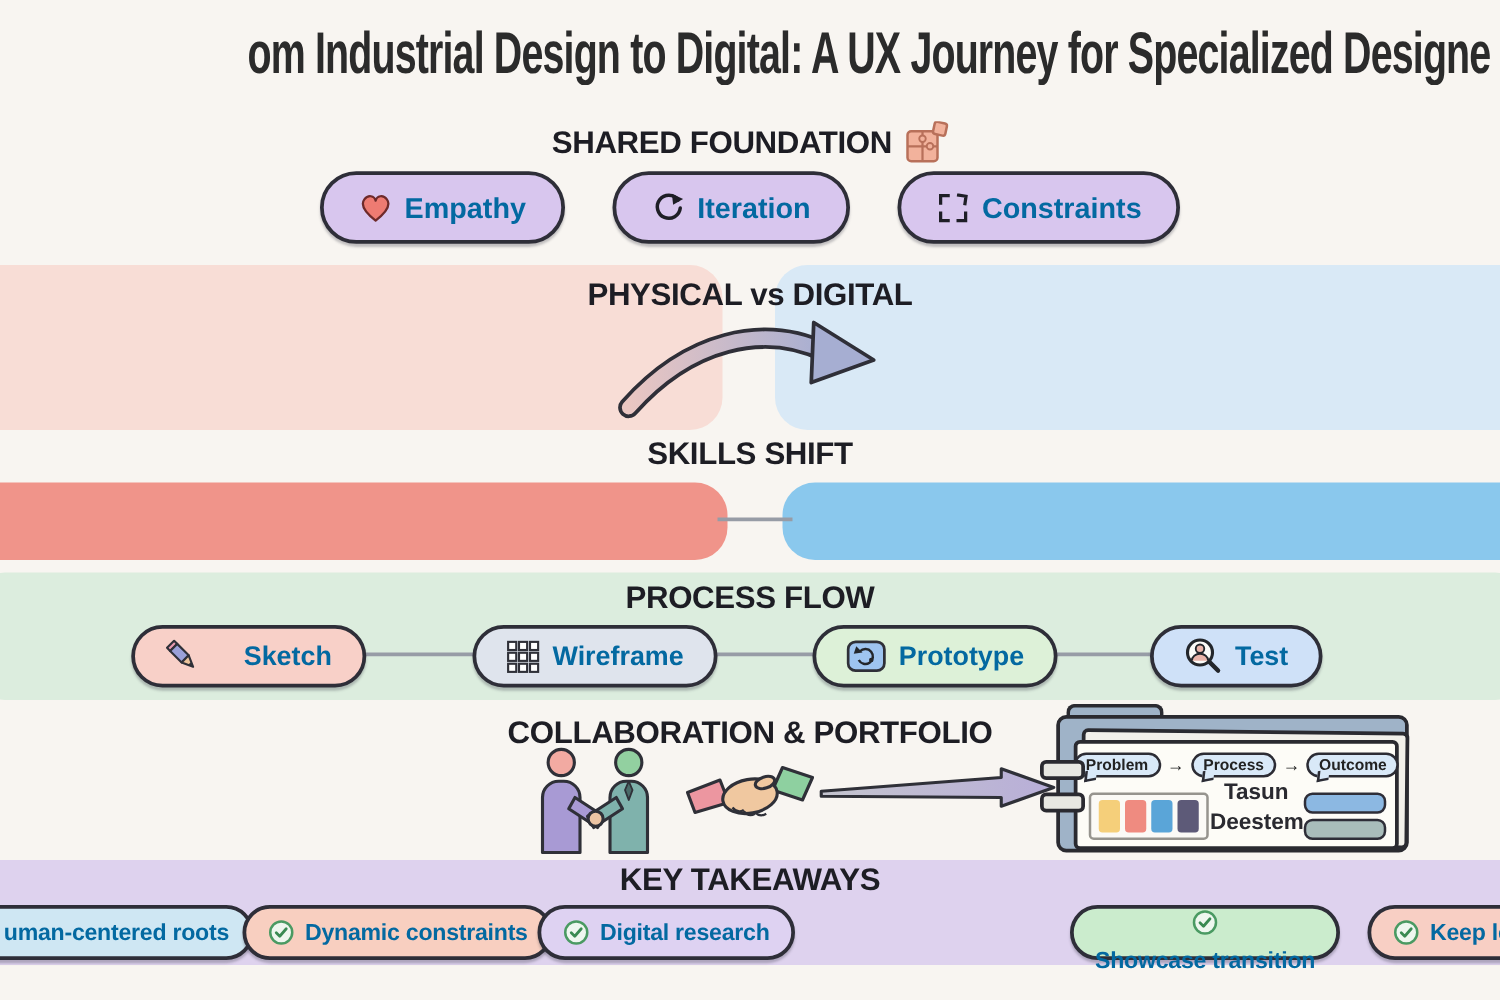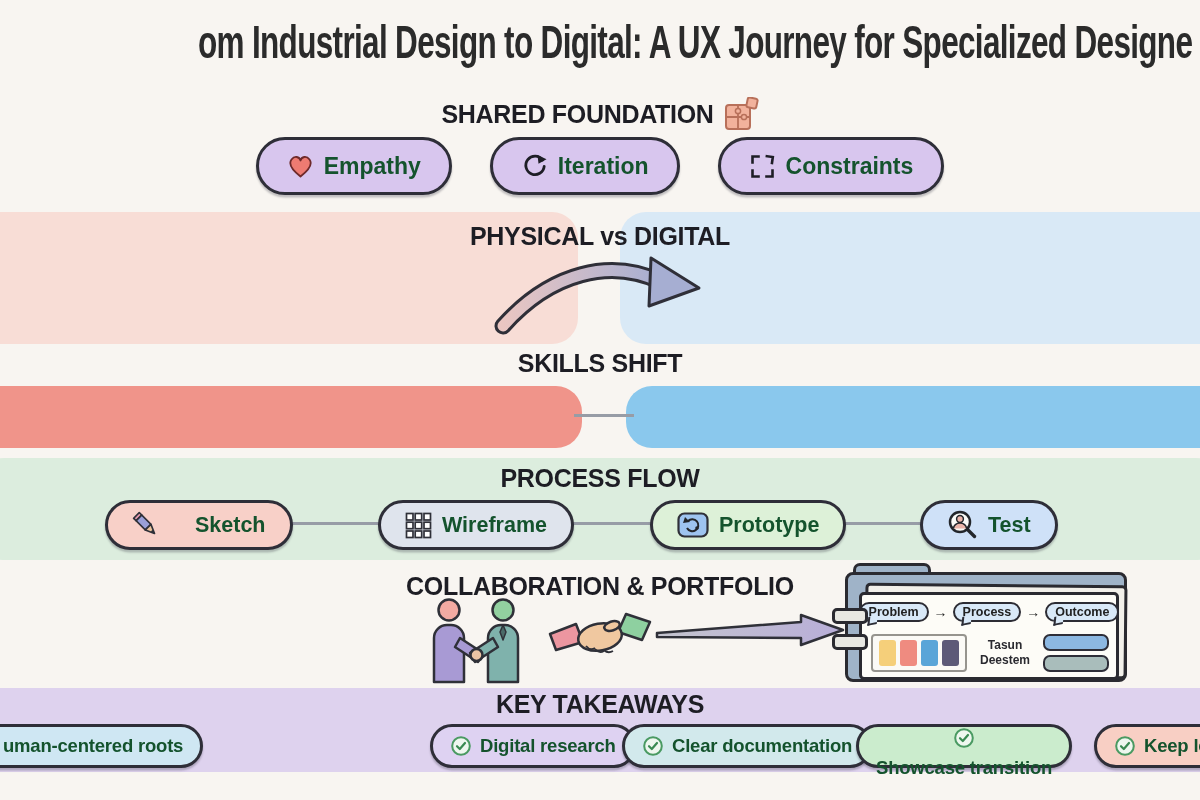--- a/index.html
+++ b/index.html
@@ -8,34 +8,34 @@
   .abs{position:absolute;}
   .title{left:0;top:14px;width:1200px;text-align:center;white-space:nowrap;
     font-size:47px;font-weight:bold;color:#2b2b2b;letter-spacing:-1px;
     transform:scaleX(0.67);transform-origin:600px 0;}
   .sec-head{font-size:25px;font-weight:bold;color:#1d1d24;letter-spacing:-0.3px;
     white-space:nowrap;z-index:5;}
   .center-head{left:0;width:1200px;text-align:center;}
   .head-row{left:0;width:1200px;display:flex;justify-content:center;align-items:center;gap:9px;z-index:5;}
   .band{border-radius:26px;z-index:1;}
   .pill{display:inline-flex;align-items:center;gap:10px;border:3px solid #2e2e38;
-    border-radius:30px;font-weight:bold;color:#14532d;white-space:nowrap;
+    border-radius:30px;font-weight:bold;color:#0369a1;white-space:nowrap;
     box-shadow:0 2.5px 2px rgba(45,45,60,.28);z-index:4;}
   .pill-lg{height:52px;padding:0 28px;font-size:23px;}
   .pill-md{height:44px;padding:0 24px;font-size:21.5px;}
   .pill-sm{height:38px;padding:0 17px;font-size:18.5px;gap:8px;letter-spacing:-0.2px;}
   .connector{background:#979ca6;height:3px;z-index:2;}
   .bubble{display:inline-block;position:relative;background:#d9e9f8;border:2px solid #2c2c34;
     border-radius:11px;padding:1px 8px;font-size:12.5px;font-weight:bold;white-space:nowrap;}
   .bubble .tail{position:absolute;left:7px;bottom:-5px;width:7px;height:7px;background:#d9e9f8;
     border-left:2px solid #2c2c34;border-bottom:2px solid #2c2c34;transform:skewX(-18deg) rotate(-12deg);}
   .bub-arrow{font-size:14px;font-weight:bold;margin:0 2px;}
   .chip{width:17px;height:26px;border-radius:3px;}
   .pbar{width:62px;height:13px;border-radius:7px;border:2px solid #2e2e38;}
-  .note{font-size:12px;font-weight:bold;line-height:1.3;text-align:center;color:#2a2a30;}
+  .note{font-size:18px;font-weight:bold;line-height:1.3;text-align:center;color:#2a2a30;}
   svg{display:block;}
 </style>
 </head>
 <body>
 
 <div class="page">
 
   <div class="abs title">om Industrial Design to Digital: A UX Journey for Specialized Designe</div>
 
   <div class="abs head-row" style="top:97px;">
@@ -386,37 +386,37 @@
     <div class="abs" style="left:-13px;top:36px;width:30px;height:10px;background:#e8e8e2;border:3px solid #2a2a30;border-radius:5px;"></div>
     <div class="abs" style="left:-13px;top:62px;width:30px;height:10px;background:#e8e8e2;border:3px solid #2a2a30;border-radius:5px;"></div>
   </div>
 
   <div class="abs band" style="left: -22px; top: 688px; width: 1244px; height: 84px; border-radius: 20px; background: rgb(222, 210, 238);"></div>
   <div class="abs sec-head center-head" style="top:690px;">KEY TAKEAWAYS</div>
 
   <span class="abs pill pill-sm" style="left: -62px; top: 724px; padding-left: 62px; background: rgb(207, 231, 243);">
     <span>uman-centered roots</span>
   </span>
-  <span class="abs pill pill-sm" style="left: 430px; top: 724px; background: rgb(222, 210, 242);">
+  <span class="abs pill pill-sm" style="left: 194px; top: 724px; background: rgb(248, 207, 192);">
     <span>
       <svg width="22" height="22" viewBox="0 0 22 22">
           <circle cx="11" cy="11" r="8.8" fill="#eef7ef" stroke="#4a9a62" stroke-width="2"></circle>
           <path d="M7 11.2 l2.8 2.8 L15 8" fill="none" stroke="#3a8a52" stroke-width="2.2" stroke-linecap="round" stroke-linejoin="round"></path>
         </svg>
     </span>
-    <span>Digital research</span>
-  </span>
-  <span class="abs pill pill-sm" style="left: 622px; top: 724px; background: rgb(210, 233, 236);">
+    <span>Dynamic constraints</span>
+  </span>
+  <span class="abs pill pill-sm" style="left: 430px; top: 724px; background: rgb(222, 210, 242);">
     <span>
       <svg width="22" height="22" viewBox="0 0 22 22">
           <circle cx="11" cy="11" r="8.8" fill="#eef7ef" stroke="#4a9a62" stroke-width="2"></circle>
           <path d="M7 11.2 l2.8 2.8 L15 8" fill="none" stroke="#3a8a52" stroke-width="2.2" stroke-linecap="round" stroke-linejoin="round"></path>
         </svg>
     </span>
-    <span>Clear documentation</span>
+    <span>Digital research</span>
   </span>
   <span class="abs pill pill-sm" style="left: 856px; top: 724px; background: rgb(203, 236, 205); flex-direction: column;">
     <span>
       <svg width="22" height="22" viewBox="0 0 22 22">
           <circle cx="11" cy="11" r="8.8" fill="#eef7ef" stroke="#4a9a62" stroke-width="2"></circle>
           <path d="M7 11.2 l2.8 2.8 L15 8" fill="none" stroke="#3a8a52" stroke-width="2.2" stroke-linecap="round" stroke-linejoin="round"></path>
         </svg>
     </span>
     <span>Showcase transition</span>
   </span>

